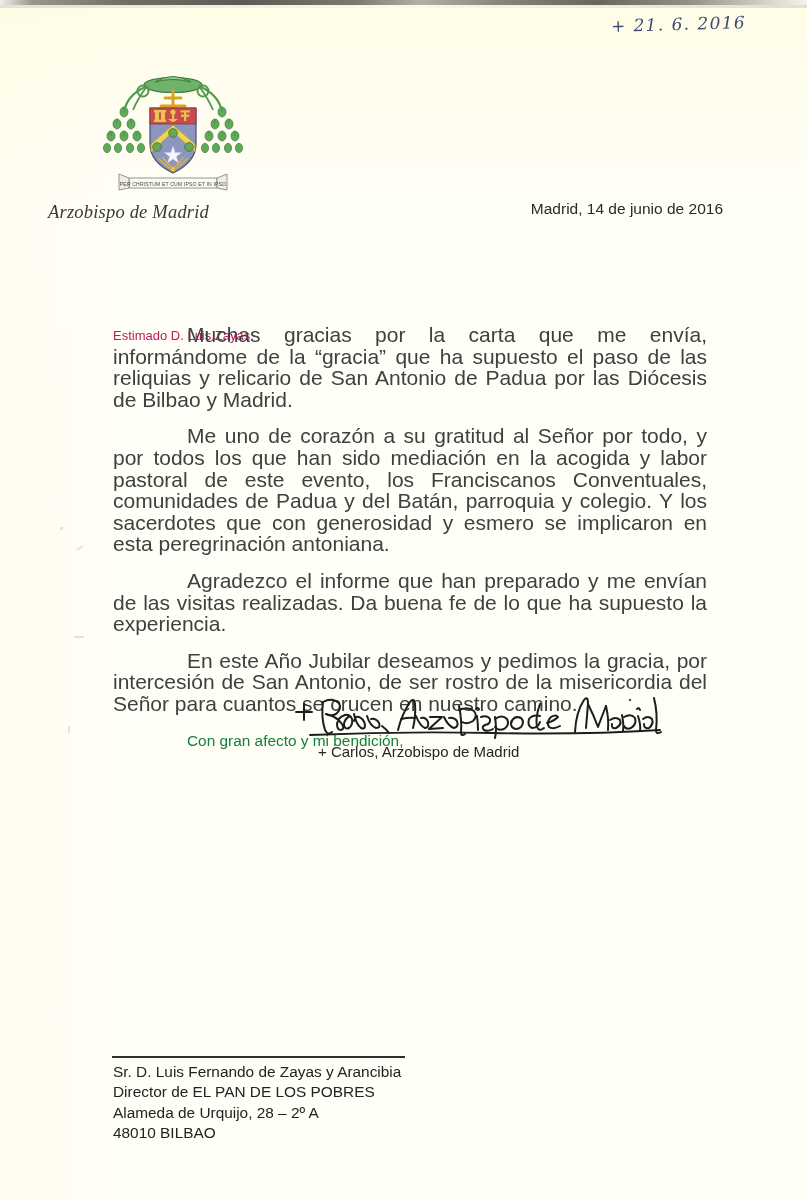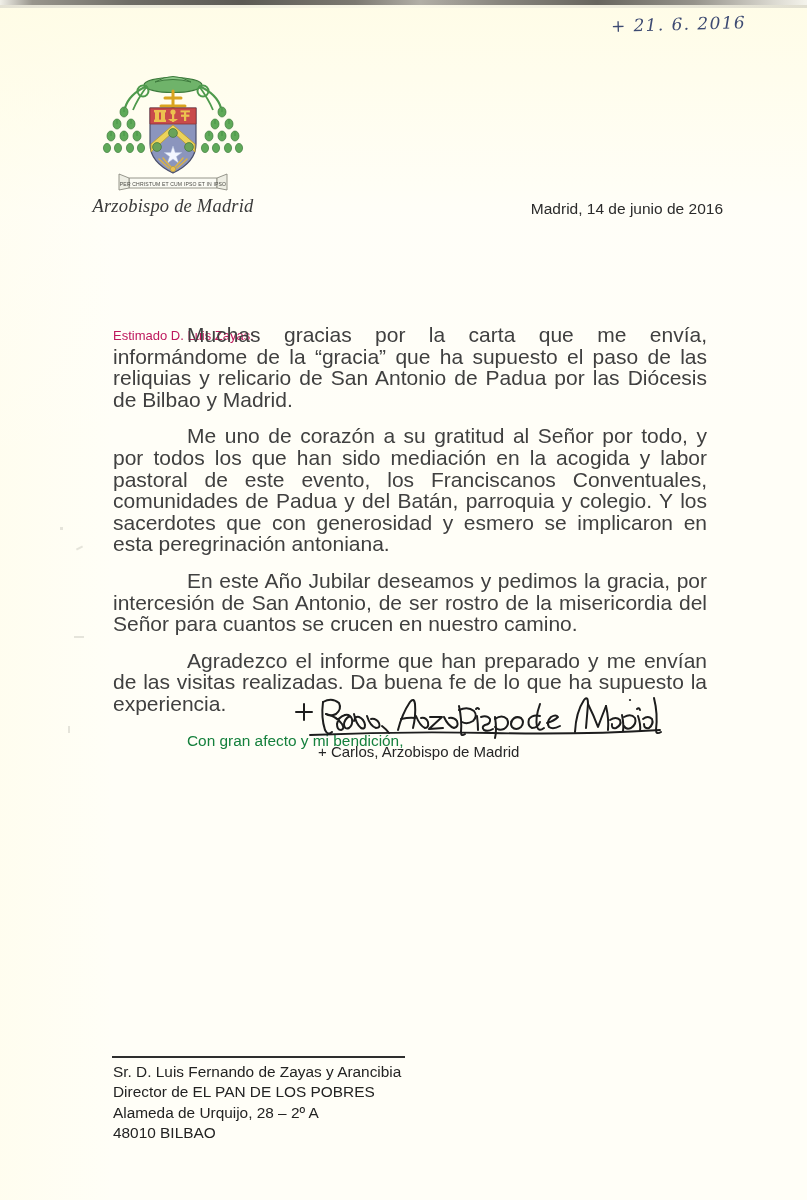--- a/index.html
+++ b/index.html
@@ -64,21 +64,21 @@
     position: absolute;
     left: 48px;
     top: 74px;
     width: 250px;
   }
   .crest {
     display: block;
     margin: 0 auto;
   }
   .letterhead-title {
-    text-align: center;
+    margin-top: 6px;
     font-family: "Liberation Serif", serif;
     font-style: italic;
     font-size: 18.5px;
     color: #3a3a3a;
     letter-spacing: .2px;
   }
 
   
   .date-line {
     position: absolute;
@@ -279,22 +279,22 @@
     <div class="letterhead-title">Arzobispo de Madrid</div>
   </div>
 
   <div class="date-line">Madrid, 14 de junio de 2016</div>
 
   <div class="salutation">Estimado D. Luis Zayas:</div>
 
   <div class="body-block">
     <p class="para">Muchas gracias por la carta que me envía, informándome de la “gracia” que ha supuesto el paso de las reliquias y relicario de San Antonio de Padua por las Diócesis de Bilbao y Madrid.</p>
     <p class="para">Me uno de corazón a su gratitud al Señor por todo, y por todos los que han sido mediación en la acogida y labor pastoral de este evento, los Franciscanos Conventuales, comunidades de Padua y del Batán, parroquia y colegio. Y los sacerdotes que con generosidad y esmero se implicaron en esta peregrinación antoniana.</p>
+    <p class="para">Agradezco el informe que han preparado y me envían de las visitas realizadas. Da buena fe de lo que ha supuesto la experiencia.</p>
     <p class="para">En este Año Jubilar deseamos y pedimos la gracia, por intercesión de San Antonio, de ser rostro de la misericordia del Señor para cuantos se crucen en nuestro camino.</p>
-    <p class="para">Agradezco el informe que han preparado y me envían de las visitas realizadas. Da buena fe de lo que ha supuesto la experiencia.</p>
     <p class="closing">Con gran afecto y mi bendición,</p>
   </div>
 
   <div class="sig-wrap">
     <svg class="sig-svg" width="380" height="56" viewBox="0 0 380 56">
       <g fill="none" stroke="#1d1d1d" stroke-width="2" stroke-linecap="round" stroke-linejoin="round">
 
         <path d="M4 26 L20 26"></path>
           <path d="M12 18 L12 34"></path>
 

